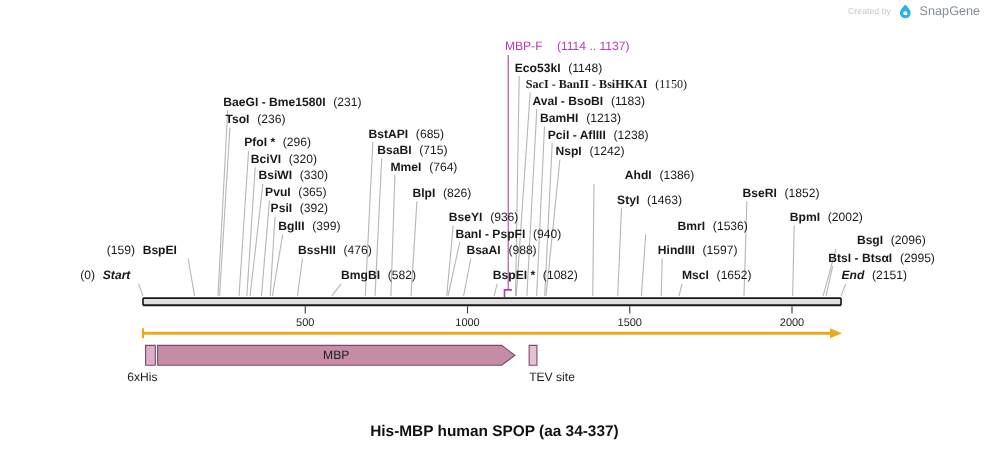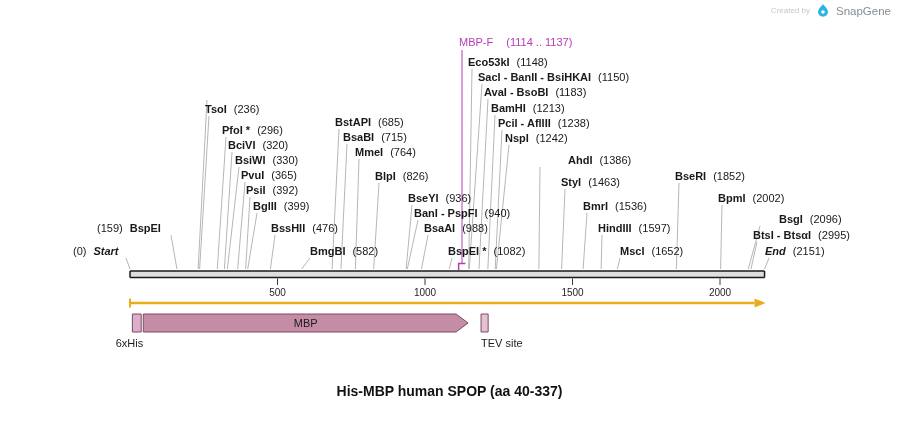--- a/index.html
+++ b/index.html
@@ -101,53 +101,54 @@
     </svg>
 
   <div id="overlay">
     <div class="primer-label" style="color: rgb(180, 60, 184);">
       <span class="nm">MBP-F</span>
       <span class="rg">(1114 .. 1137)</span>
     </div>
   <div class="feature-label" style="left: 143.21px; top: 337px; transform: translateX(-100%);">6xHis</div>
       <div class="feature-label" style="left: 305.673px; top: 317px; transform: translateX(-50%);">MBP</div>
       <div class="feature-label" style="left: 481.05px; top: 337px;">TEV site</div>
+      <div class="site-label" style="left: 203px; top: 87px;"><span class="nm">BaeGI - Bme1580I</span><span class="ps">(231)</span></div>
       <div class="site-label" style="left: 205px; top: 103px;"><span class="nm">TsoI</span><span class="ps">(236)</span></div>
       <div class="site-label" style="left: 222px; top: 124px;"><span class="nm">PfoI *</span><span class="ps">(296)</span></div>
       <div class="site-label" style="left: 228px; top: 139px;"><span class="nm">BciVI</span><span class="ps">(320)</span></div>
       <div class="site-label" style="left: 235px; top: 154px;"><span class="nm">BsiWI</span><span class="ps">(330)</span></div>
       <div class="site-label" style="left: 241px; top: 169px;"><span class="nm">PvuI</span><span class="ps">(365)</span></div>
       <div class="site-label" style="left: 246px; top: 184px;"><span class="nm">PsiI</span><span class="ps">(392)</span></div>
       <div class="site-label" style="left: 253px; top: 200px;"><span class="nm">BglII</span><span class="ps">(399)</span></div>
       <div class="site-label" style="left: 271px; top: 222px;"><span class="nm">BssHII</span><span class="ps">(476)</span></div>
       <div class="site-label" style="left: 310px; top: 245px;"><span class="nm">BmgBI</span><span class="ps">(582)</span></div>
       <div class="site-label pf" style="left: 97px; top: 222px;"><span class="ps">(159)</span><span class="nm">BspEI</span></div>
       <div class="site-label pf" style="left: 73px; top: 245px;"><span class="ps">(0)</span><span class="nm it">Start</span></div>
       <div class="site-label" style="left: 335px; top: 116px;"><span class="nm">BstAPI</span><span class="ps">(685)</span></div>
       <div class="site-label" style="left: 343px; top: 131px;"><span class="nm">BsaBI</span><span class="ps">(715)</span></div>
       <div class="site-label" style="left: 355px; top: 146px;"><span class="nm">MmeI</span><span class="ps">(764)</span></div>
       <div class="site-label" style="left: 375px; top: 170px;"><span class="nm">BlpI</span><span class="ps">(826)</span></div>
       <div class="site-label" style="left: 468px; top: 56px;"><span class="nm">Eco53kI</span><span class="ps">(1148)</span></div>
-      <div class="site-label" style="left: 478px; top: 71px;"><span class="nm">SacI - BanII - BsiHKAI</span><span class="ps">(1150)</span></div>
+      <div class="site-label" style="left: 478px; top: 71px; font-family: Liberation Serif, serif;"><span class="nm">SacI - BanII - BsiHKAI</span><span class="ps">(1150)</span></div>
       <div class="site-label" style="left: 484px; top: 86px;"><span class="nm">AvaI - BsoBI</span><span class="ps">(1183)</span></div>
       <div class="site-label" style="left: 491px; top: 102px;"><span class="nm">BamHI</span><span class="ps">(1213)</span></div>
       <div class="site-label" style="left: 498px; top: 117px;"><span class="nm">PciI - AflIII</span><span class="ps">(1238)</span></div>
       <div class="site-label" style="left: 505px; top: 132px;"><span class="nm">NspI</span><span class="ps">(1242)</span></div>
       <div class="site-label" style="left: 536px; top: 154px; margin-left: 32px;"><span class="nm">AhdI</span><span class="ps">(1386)</span></div>
       <div class="site-label" style="left: 561px; top: 176px;"><span class="nm">StyI</span><span class="ps">(1463)</span></div>
       <div class="site-label" style="left: 408px; top: 192px;"><span class="nm">BseYI</span><span class="ps">(936)</span></div>
       <div class="site-label" style="left: 414px; top: 207px;"><span class="nm">BanI - PspFI</span><span class="ps">(940)</span></div>
-      <div class="site-label" style="left: 583px; top: 200px;"><span class="nm">BmrI</span><span class="ps">(1536)</span></div>
+      <div class="site-label" style="left: 616px; top: 200px;"><span class="nm">BmrI</span><span class="ps">(1536)</span></div>
       <div class="site-label" style="left: 424px; top: 222px;"><span class="nm">BsaAI</span><span class="ps">(988)</span></div>
       <div class="site-label" style="left: 598px; top: 222px;"><span class="nm">HindIII</span><span class="ps">(1597)</span></div>
       <div class="site-label" style="left: 448px; top: 245px;"><span class="nm">BspEI *</span><span class="ps">(1082)</span></div>
       <div class="site-label" style="left: 620px; top: 245px;"><span class="nm">MscI</span><span class="ps">(1652)</span></div>
       <div class="site-label" style="left: 675px; top: 170px;"><span class="nm">BseRI</span><span class="ps">(1852)</span></div>
       <div class="site-label" style="left: 718px; top: 192px;"><span class="nm">BpmI</span><span class="ps">(2002)</span></div>
       <div class="site-label" style="left: 757px; top: 213px; padding-left: 22px;"><span class="nm">BsgI</span><span class="ps">(2096)</span></div>
       <div class="site-label" style="left: 753px; top: 229px;"><span class="nm">BtsI - BtsαI</span><span class="ps">(2995)</span></div>
       <div class="site-label" style="left: 765px; top: 245px;"><span class="nm it">End</span><span class="ps">(2151)</span></div>
     </div>
 
   <div class="title-wrap">
-    <div class="map-title">His-MBP human SPOP (aa 40-337)</div>
+    <div class="map-title">His-MBP human SPOP (aa 34-337)</div>
   </div>
 </div>
 
 </body></html>

